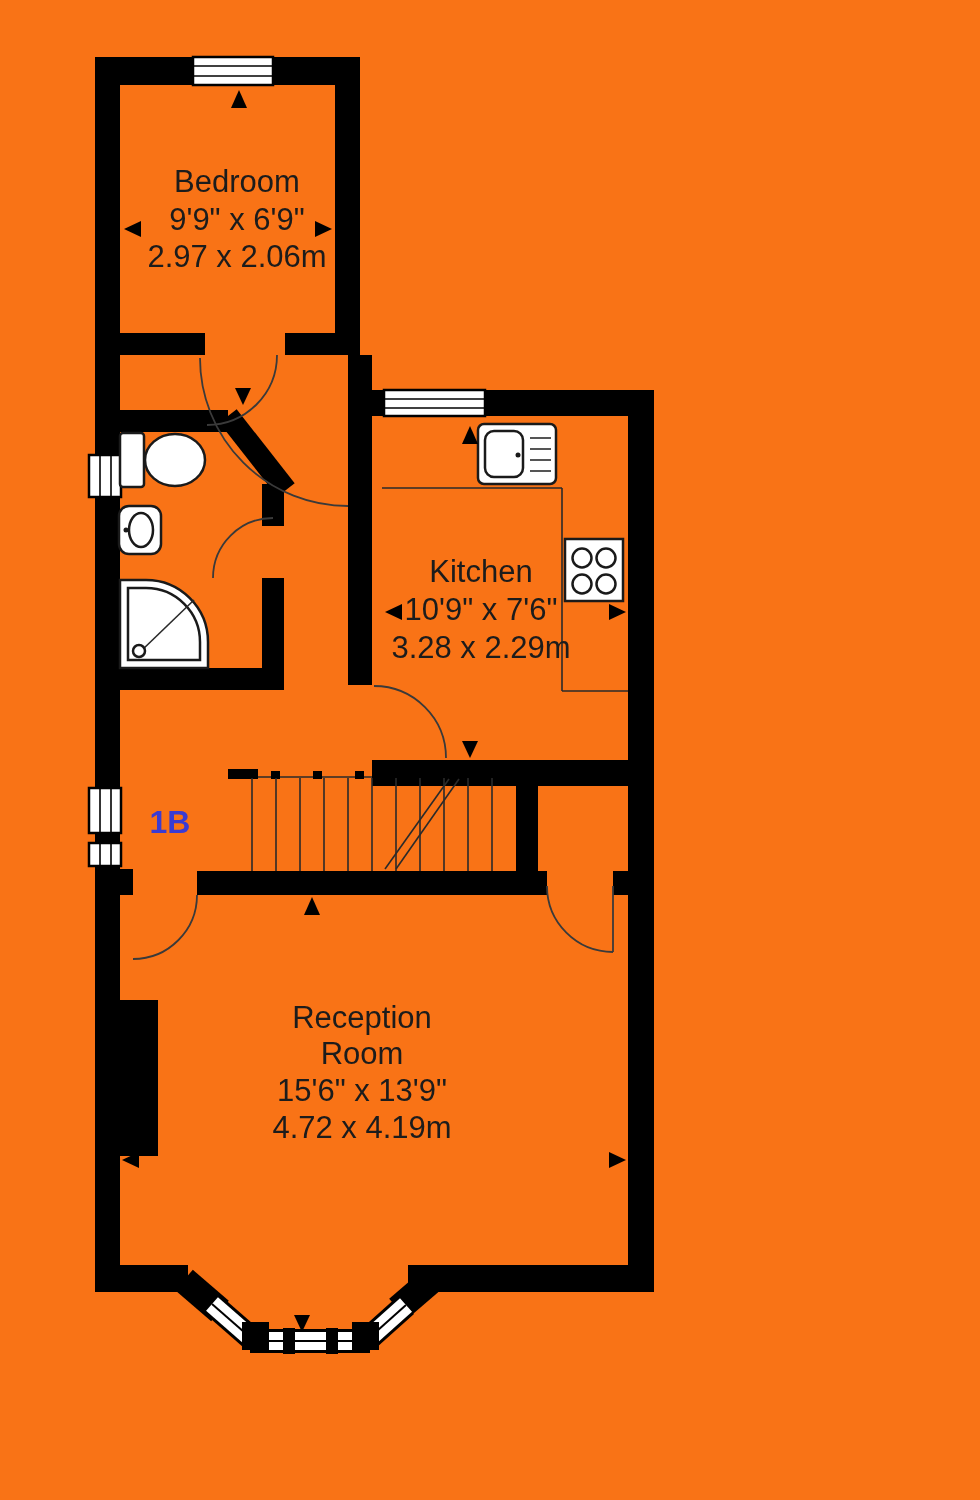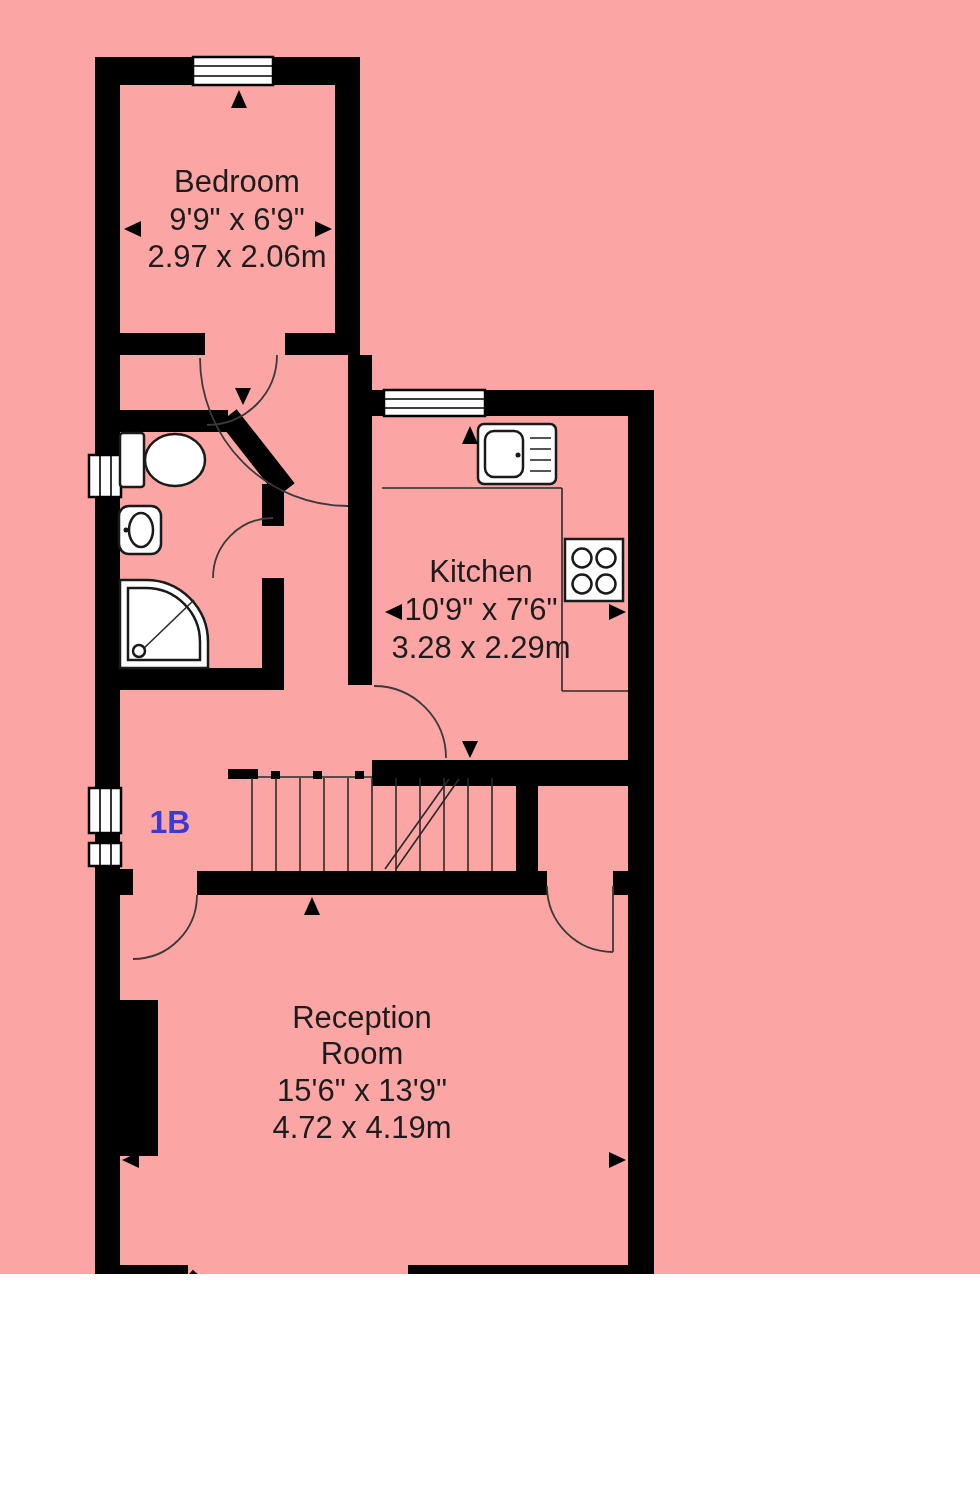--- a/index.html
+++ b/index.html
@@ -1,16 +1,16 @@
 <!DOCTYPE html>
 <html><head>
 <meta charset="utf-8">
 <style>
   html,body{margin:0;padding:0;background:#ffffff;}
-  #stage{position:relative;width:980px;height:1274px;background:#fca5a5;overflow:hidden;
+  #stage{position:relative;width:980px;height:1500px;background:#f97316;overflow:hidden;
          font-family:"Liberation Sans", sans-serif;}
   svg{display:block}
   .wall{fill:#000000;stroke:none}
   .wline{stroke:#000000;fill:none}
   .fixture{fill:#ffffff;stroke:#1a1a1a;stroke-width:2.5}
   .thin{stroke:#2a2a2a;stroke-width:1.6;fill:none}
   .arc{stroke:#3a3a3a;stroke-width:1.8;fill:none}
   .winbox{fill:#ffffff;stroke:#000000;stroke-width:2.5}
   .winline{stroke:#000000;stroke-width:1.6}
   .arrow{fill:#000000}

